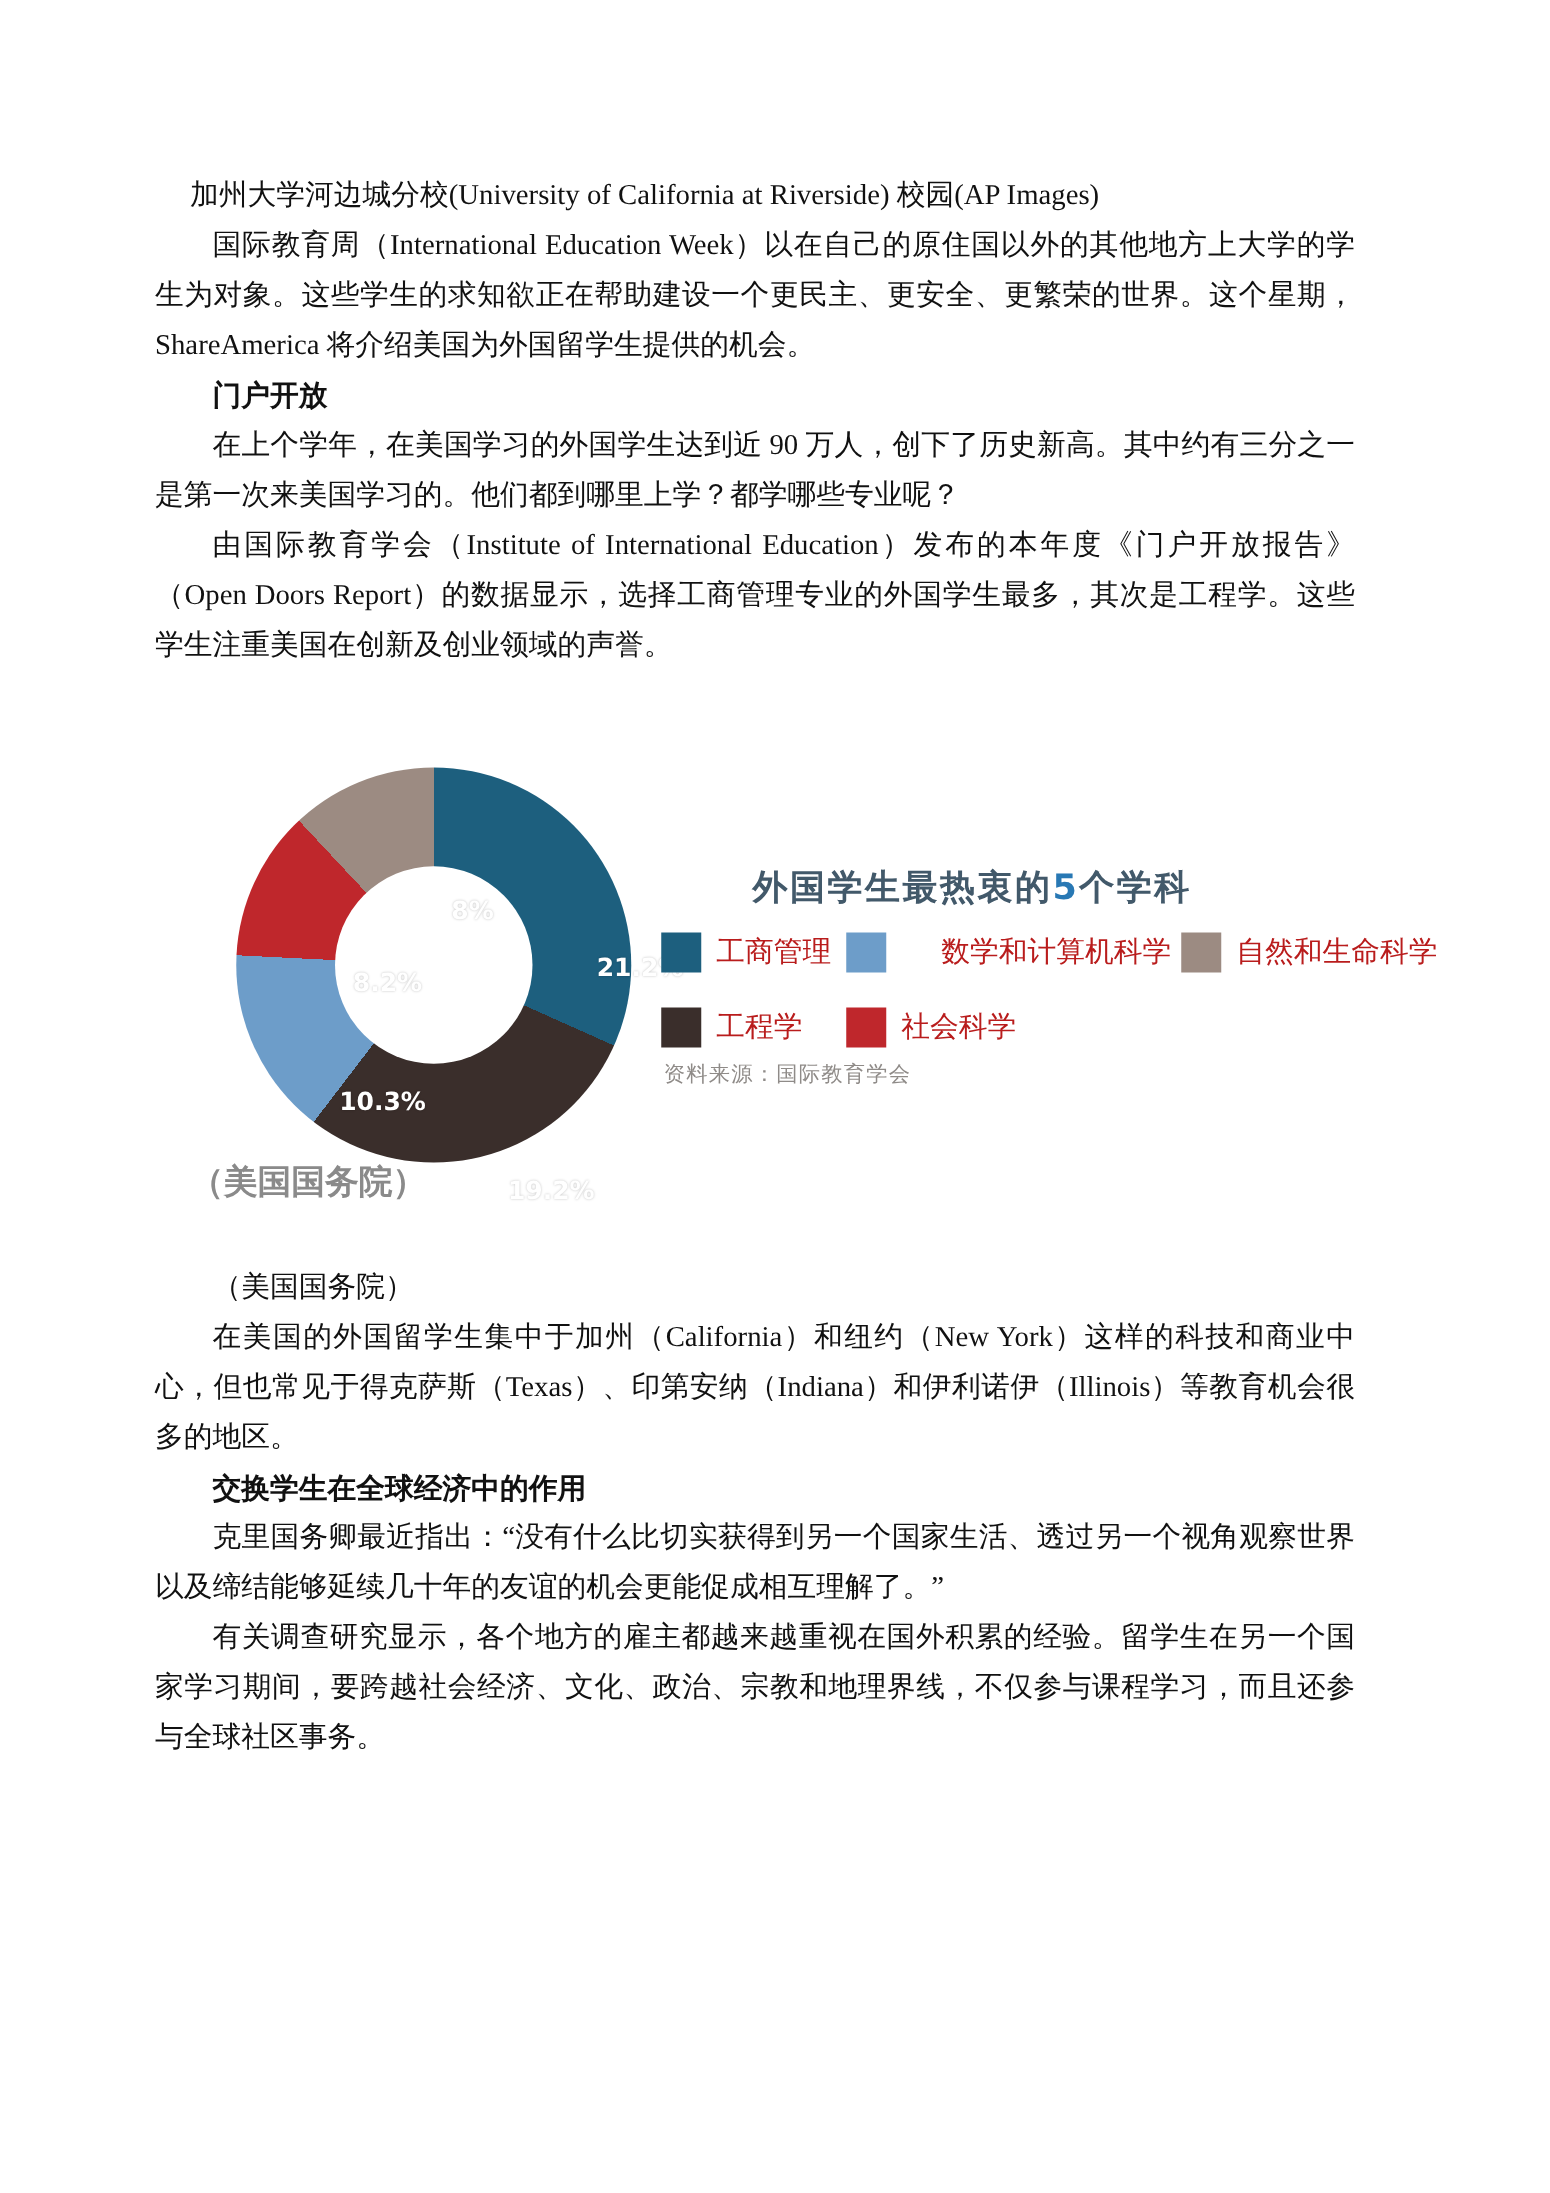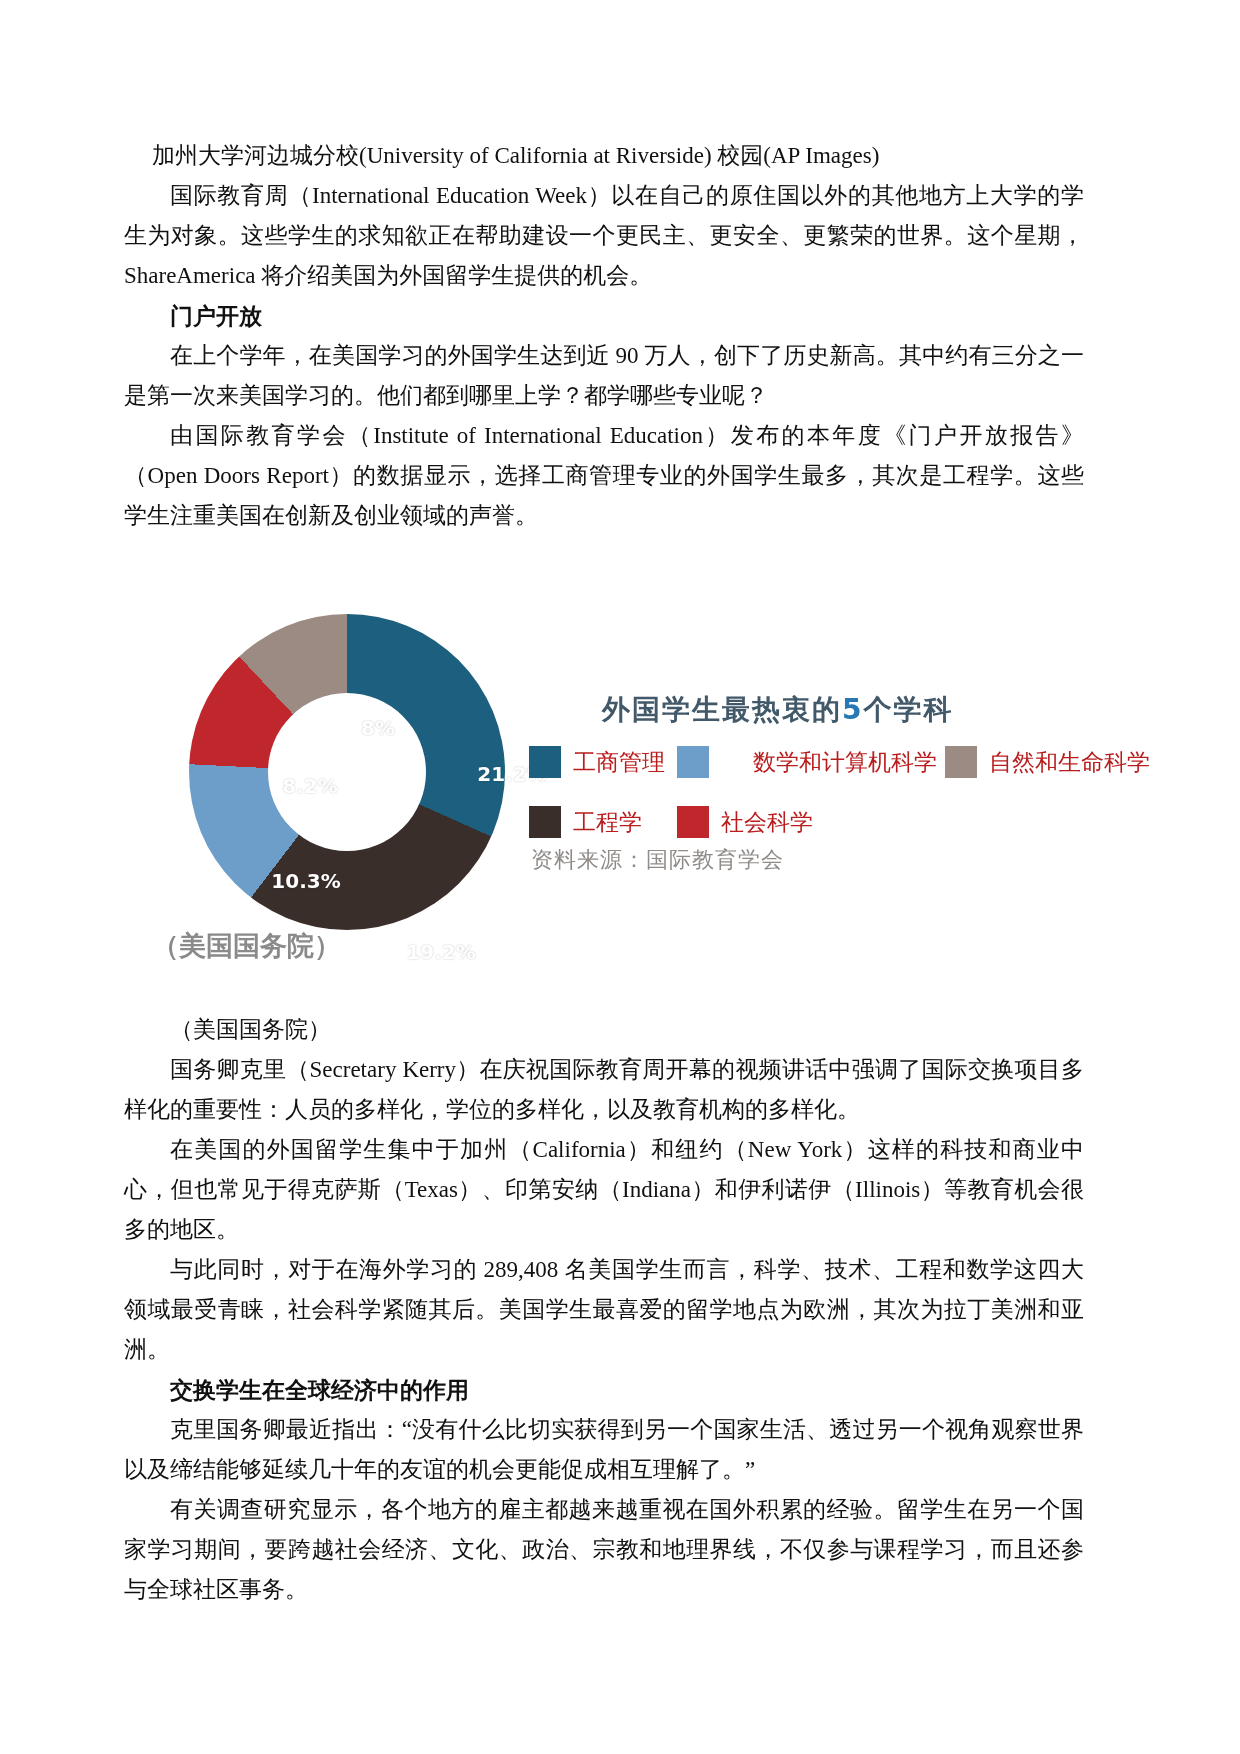--- a/index.html
+++ b/index.html
@@ -45,21 +45,21 @@
     letter-spacing:2px;white-space:nowrap;
   }
   .legend-item{position:absolute;display:flex;align-items:center;gap:12px;}
   .li-0{left:405px;top:192px;}
   .li-2{left:553px;top:192px;gap:44px;}
   .li-4{left:785px;top:192px;padding-left:36px;}
   .li-1{left:405px;top:252px;}
   .li-3{left:553px;top:252px;}
   .swatch{width:32px;height:32px;flex:0 0 32px;}
   .legend-label{font-size:23px;color:#b91c1c;white-space:nowrap;}
-  .chart-source{position:absolute;left:407px;top:290px;font-size:22px;letter-spacing:1px;}
+  .chart-source{position:absolute;left:407px;top:290px;font-size:17px;letter-spacing:1px;}
   .figure-credit{position:absolute;left:28px;top:376px;font-size:27px;font-weight:600;}
 </style>
 </head>
 <body>
 
 <main class="doc">
 
   <p class="photo-caption">加州大学河边城分校(University of California at Riverside) 校园(AP Images)</p>
 
   <p class="para">国际教育周（International Education Week）以在自己的原住国以外的其他地方上大学的学生为对象。这些学生的求知欲正在帮助建设一个更民主、更安全、更繁荣的世界。这个星期，ShareAmerica 将介绍美国为外国留学生提供的机会。</p>
@@ -106,25 +106,23 @@
       <span class="legend-label">社会科学</span>
     </div>
 
     <div class="chart-source" style="color: rgb(143, 139, 136);">资料来源：国际教育学会</div>
 
     <div class="figure-credit" style="color: rgb(138, 138, 138);">（美国国务院）</div>
   </div>
 
   <p class="credit-line">（美国国务院）</p>
 
-  <p class="para">国务卿克里（Secretary Kerry）在庆祝国际教育周开幕的视频讲话中强调了国际交换项目多样化的重要性：人员的多样化，学位的多样化，以及教育机构的多样化。</p>
 
   <p class="para">在美国的外国留学生集中于加州（California）和纽约（New York）这样的科技和商业中心，但也常见于得克萨斯（Texas）、印第安纳（Indiana）和伊利诺伊（Illinois）等教育机会很多的地区。</p>
 
-  <p class="para">与此同时，对于在海外学习的 289,408 名美国学生而言，科学、技术、工程和数学这四大领域最受青睐，社会科学紧随其后。美国学生最喜爱的留学地点为欧洲，其次为拉丁美洲和亚洲。</p>
 
   <p class="heading">交换学生在全球经济中的作用</p>
 
   <p class="para">克里国务卿最近指出：“没有什么比切实获得到另一个国家生活、透过另一个视角观察世界以及缔结能够延续几十年的友谊的机会更能促成相互理解了。”</p>
 
   <p class="para">有关调查研究显示，各个地方的雇主都越来越重视在国外积累的经验。留学生在另一个国家学习期间，要跨越社会经济、文化、政治、宗教和地理界线，不仅参与课程学习，而且还参与全球社区事务。</p>
 
 </main>
 
 </body></html>

